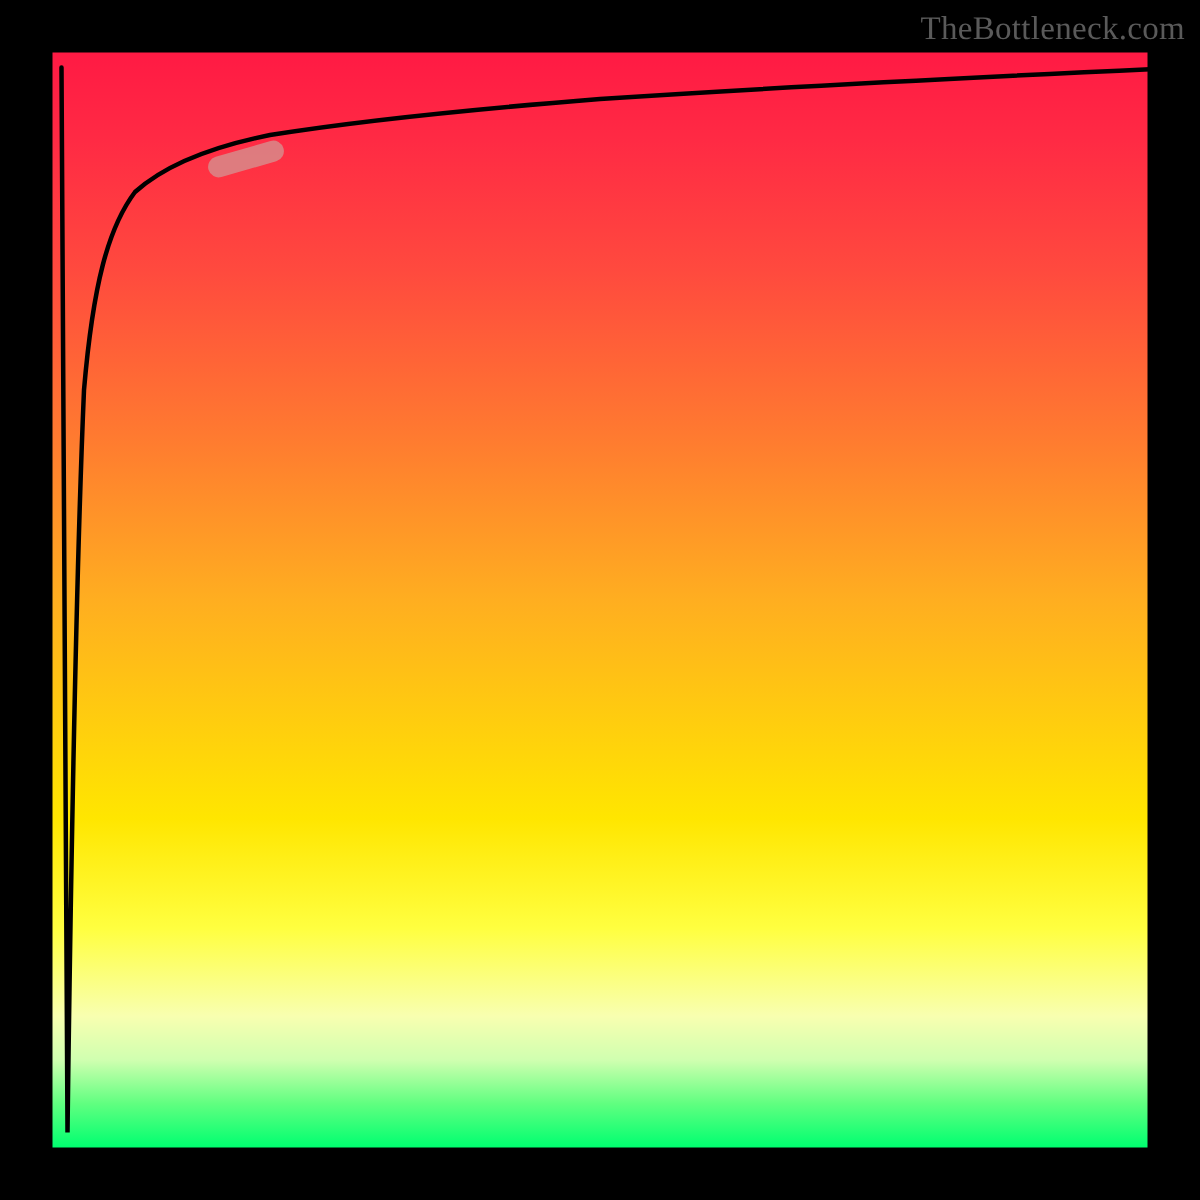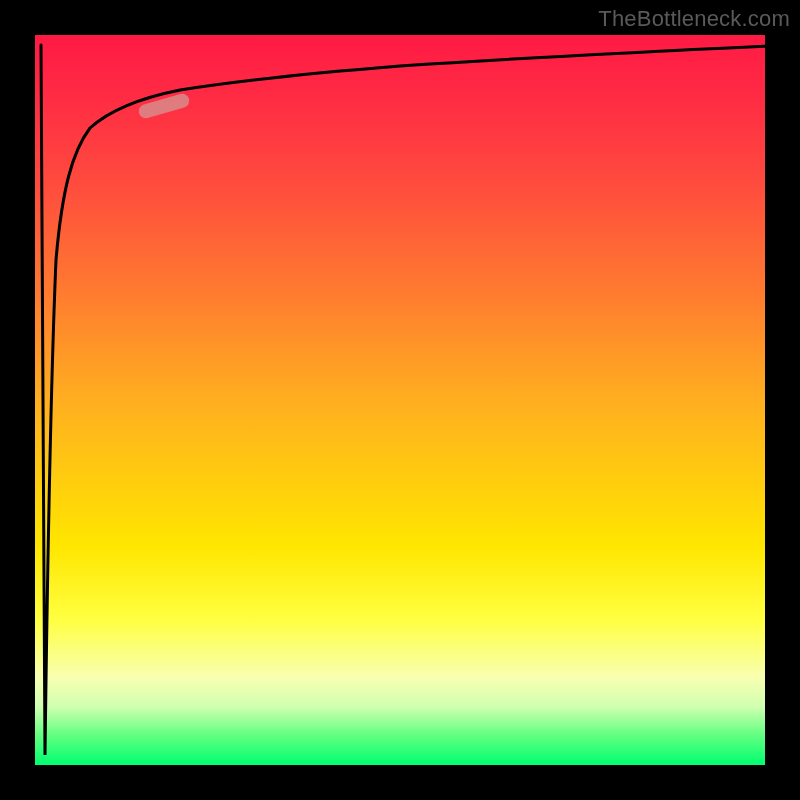--- a/index.html
+++ b/index.html
@@ -26,21 +26,21 @@
       #ffff40 80%,
       #f8ffb0 88%,
       #d0ffb0 92%,
       #60ff80 96%,
       #00ff70 100%);
   }
   .watermark {
     position: absolute;
     top: 6px;
     right: 10px;
-    font-family: Liberation Sans, sans-serif;
+    font-family: Liberation Serif, serif;
     font-size: 22px;
     font-weight: 400;
     color: #5a5a5a;
     letter-spacing: 0.2px;
   }
   .curve-svg {
     position: absolute;
     left: 0; top: 0;
     width: 800px; height: 800px;
     pointer-events: none;

